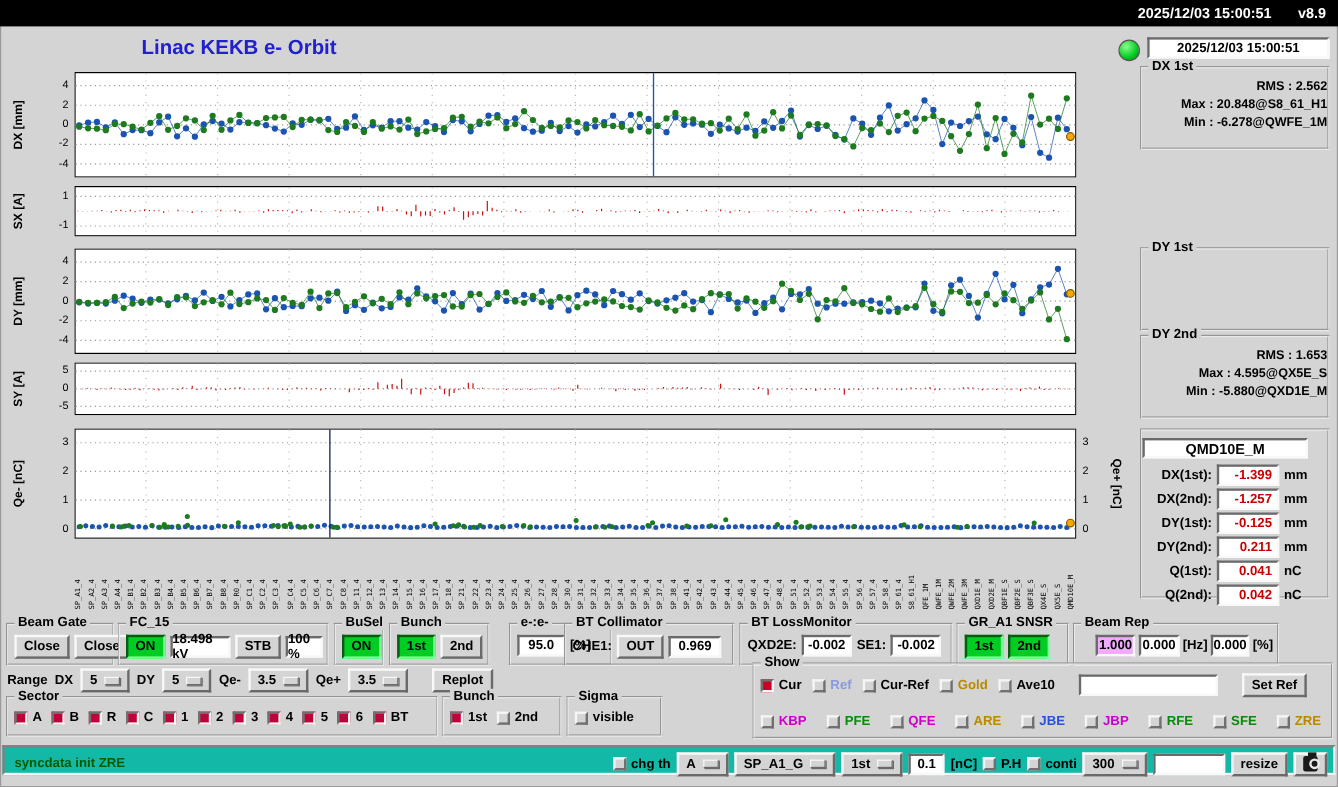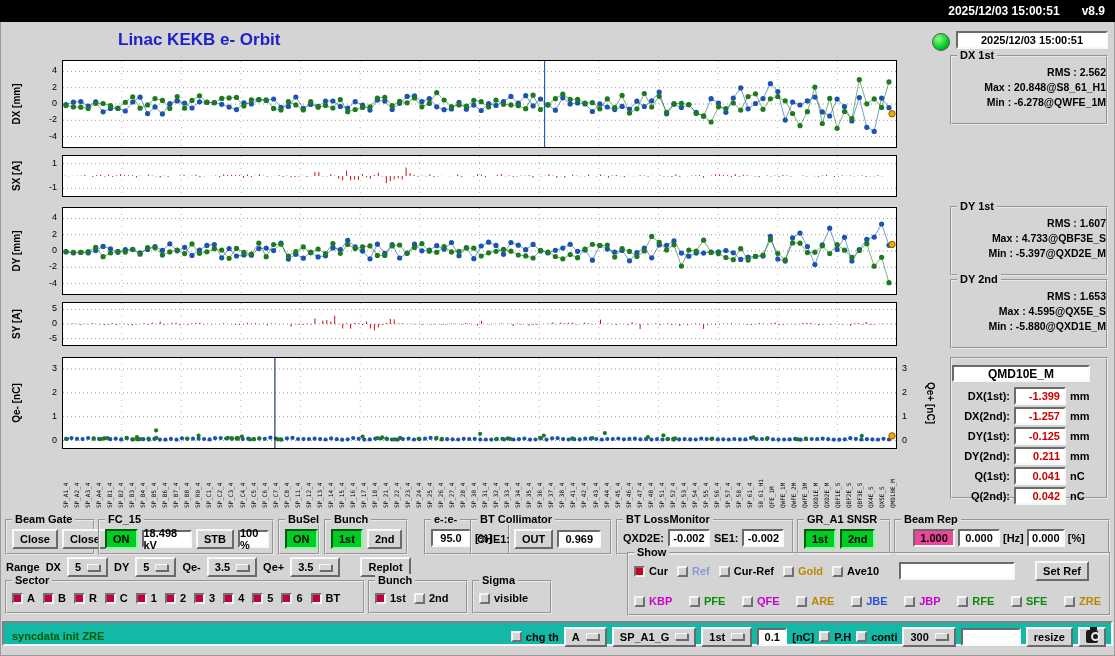--- a/index.html
+++ b/index.html
@@ -15,21 +15,21 @@
   .dt-box{position:absolute;left:956px;top:31px;width:152px;height:20px;}
 
   
   .btn{display:inline-flex;align-items:center;justify-content:center;height:20px;
     padding:0 6px;font-size:11px;font-weight:bold;background:#d4d4d4;color:#000;
     border:2px solid;border-color:#f8f8f8 #6a6a6a #6a6a6a #f8f8f8;box-sizing:border-box;cursor:default;}
   .btn.green{background:#00cc22;border-color:#0a5a14 #7dff9b #7dff9b #0a5a14;}
   .field{display:inline-flex;align-items:center;justify-content:center;height:18px;
     background:#fff;font-size:11px;font-weight:bold;color:#000;box-sizing:border-box;
     border:2px solid;border-color:#6a6a6a #f8f8f8 #f8f8f8 #6a6a6a;}
-  .pink{background:#ec4899;margin-left:12px;}
+  .pink{background:#f0abfc;margin-left:12px;}
   .tinput{height:18px;background:#fff;border:2px solid;border-color:#6a6a6a #f8f8f8 #f8f8f8 #6a6a6a;
     font:bold 11px "Liberation Sans",sans-serif;padding:0 3px;box-sizing:border-box;}
   .opt{display:inline-flex;align-items:center;gap:6px;height:20px;padding:0 6px;
     background:#d4d4d4;font-size:11px;font-weight:bold;box-sizing:border-box;
     border:2px solid;border-color:#f8f8f8 #6a6a6a #6a6a6a #f8f8f8;}
   .oglyph{width:11px;height:5px;background:#d4d4d4;border:1px solid;
     border-color:#f8f8f8 #6a6a6a #6a6a6a #f8f8f8;box-shadow:1px 1px 0 #6a6a6a;}
   .chk{display:inline-flex;align-items:center;gap:4px;font-size:11px;font-weight:bold;cursor:default;}
   .chk .box{width:11px;height:11px;background:#d4d4d4;box-sizing:border-box;
     border:2px solid;border-color:#f5f5f5 #707070 #707070 #f5f5f5;}
@@ -1412,25 +1412,20 @@
   <div class="statbox" style="top:55px">
     <span class="legend">DX 1st</span>
     <div class="inner">
       <div class="sline">RMS : 2.562</div>
       <div class="sline">Max : 20.848@S8_61_H1</div>
       <div class="sline">Min : -6.278@QWFE_1M</div>
     </div>
   </div>
   <div class="statbox" style="top:206px">
     <span class="legend">DY 1st</span>
-    <div class="inner">
-      <div class="sline">RMS : 1.607</div>
-      <div class="sline">Max : 4.733@QBF3E_S</div>
-      <div class="sline">Min : -5.397@QXD2E_M</div>
-    </div>
   </div>
   <div class="statbox" style="top:279px">
     <span class="legend">DY 2nd</span>
     <div class="inner">
       <div class="sline">RMS : 1.653</div>
       <div class="sline">Max : 4.595@QX5E_S</div>
       <div class="sline">Min : -5.880@QXD1E_M</div>
     </div>
   </div>
 
@@ -1523,21 +1518,21 @@
       <span class="field" style="width:42px">-0.002</span>
     </div>
   </div>
   <div class="gbox" style="left:797px;top:519px;width:94px;height:36px">
     <span class="legend">GR_A1 SNSR</span>
     <div class="ga">
       <span class="btn green">1st</span>
       <span class="btn green">2nd</span>
     </div>
   </div>
-  <div class="gbox" style="left:894px;top:519px;width:216px;height:36px">
+  <div class="gbox" style="left:894px;top:519px;width:172px;height:36px">
     <span class="legend">Beam Rep</span>
     <div class="ga" style="gap:3px">
       <span class="field pink" style="width:42px">1.000</span>
       <span class="field" style="width:42px">0.000</span>
       <span class="glbl">[Hz]</span>
       <span class="field" style="width:38px">0.000</span>
       <span class="glbl">[%]</span>
     </div>
   </div>
 

